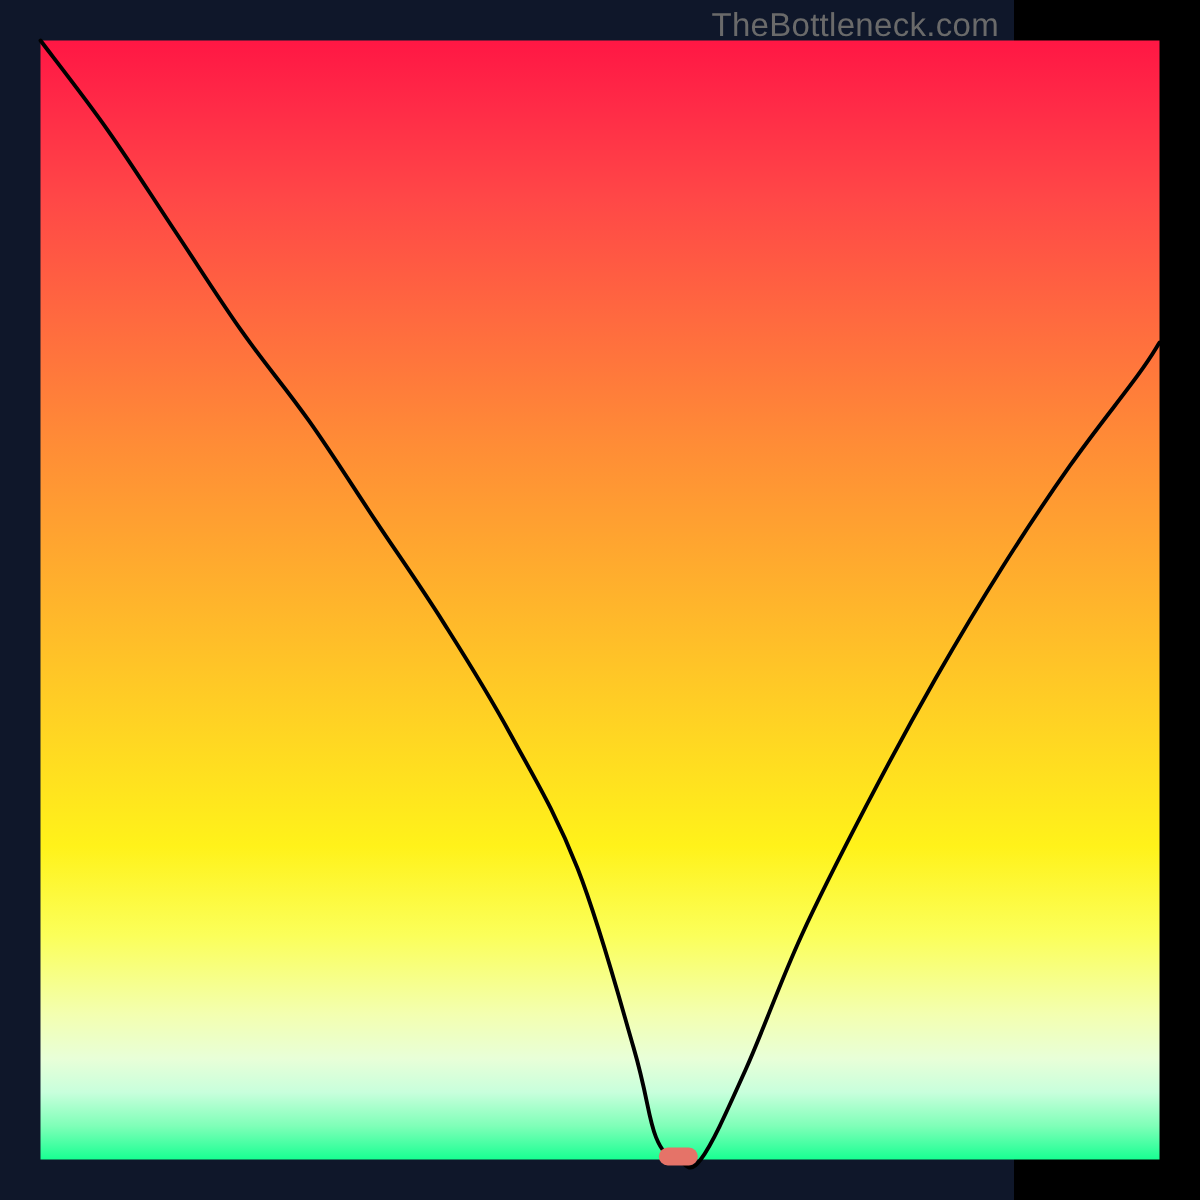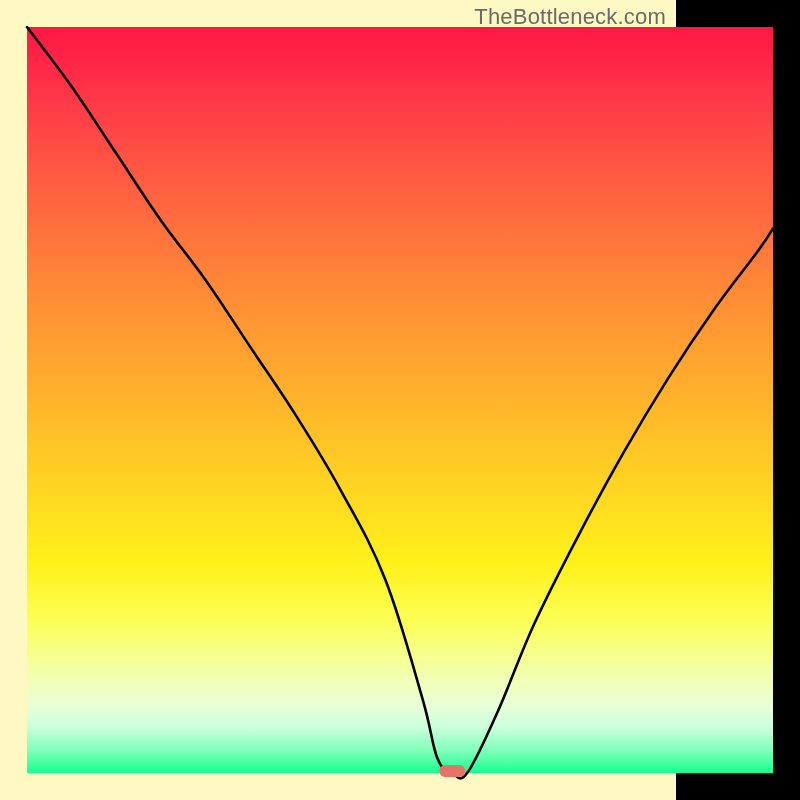--- a/index.html
+++ b/index.html
@@ -8,21 +8,21 @@
     width: 800px;
     height: 800px;
     overflow: hidden;
     background: #000;
     font-family: Arial, Helvetica, sans-serif;
   }
   .frame {
     position: relative;
     width: 676px;
     height: 800px;
-    background: #fef9c3;
+    background: #0f172a;
   }
   .plot-area {
     position: absolute;
     left: 27px;
     top: 27px;
     width: 746px;
     height: 746px;
     
     background: linear-gradient(
       to bottom,

